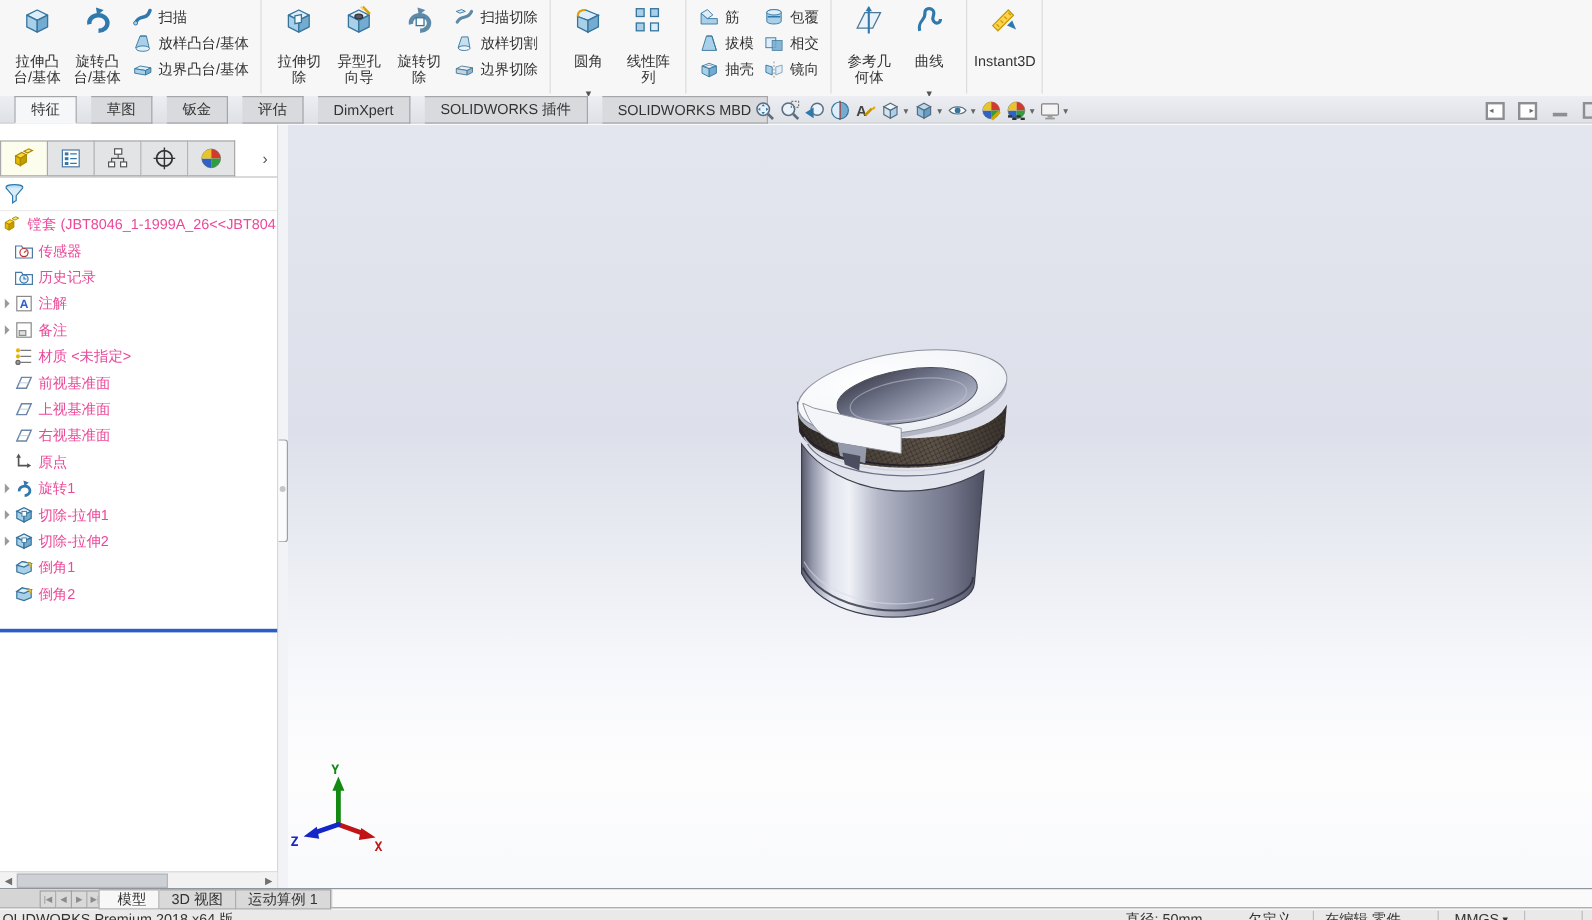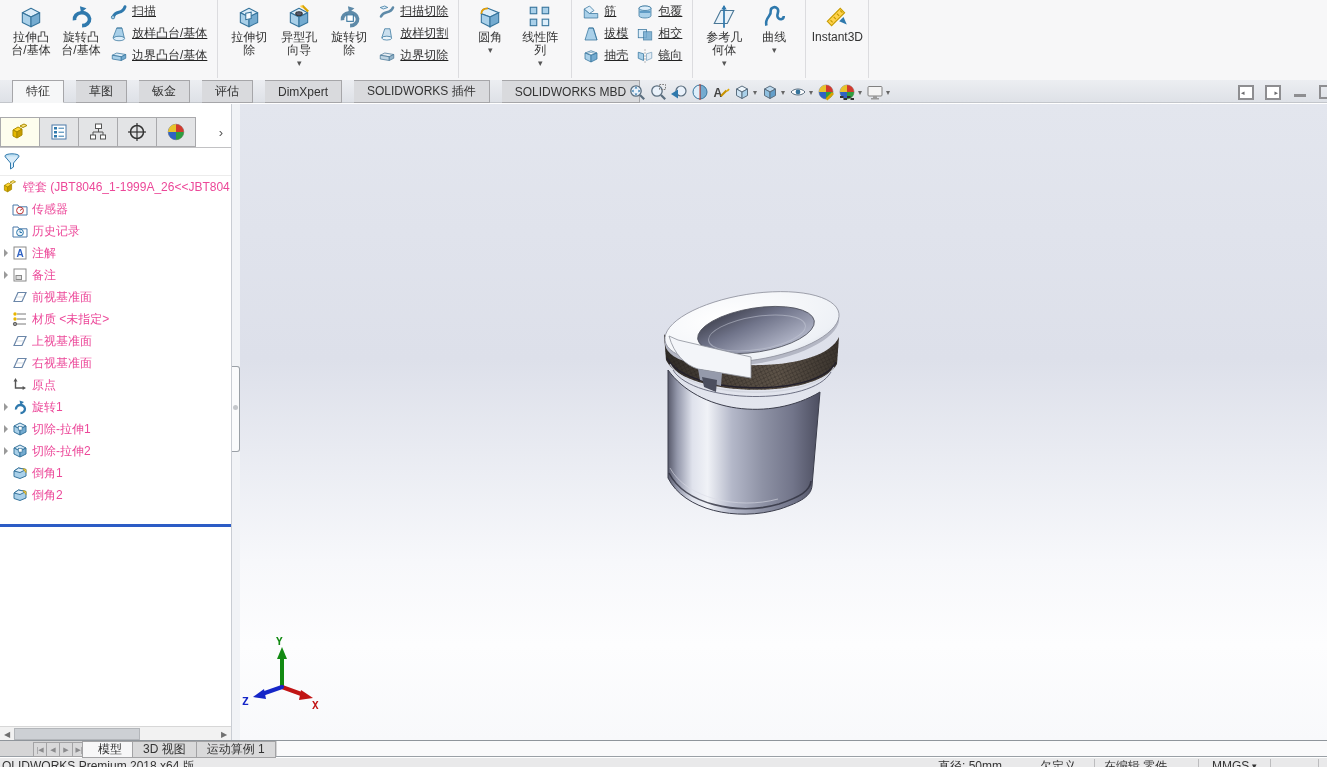--- a/index.html
+++ b/index.html
@@ -3,27 +3,27 @@
 <meta charset="utf-8">
 <style>
   html,body{margin:0;padding:0;}
   body{width:1327px;height:767px;position:relative;overflow:hidden;background:#fff;
        font-family:"Liberation Sans","DejaVu Sans",sans-serif;font-size:12px;color:#222;
        -webkit-font-smoothing:antialiased;}
   svg{display:block}
   
   #ribbon{position:absolute;left:0;top:0;width:1327px;height:80px;background:#f7f7f8;display:flex;align-items:stretch;}
   .rgroup{display:flex;align-items:flex-start;padding:2px 6px 0 6px;border-right:1px solid #dcdcdf;height:76px;}
-  .rbig{display:flex;flex-direction:column;align-items:center;width:50px;padding-top:2px;cursor:default;}
+  .rbig{display:flex;flex-direction:column;align-items:center;width:50px;padding-top:2px;cursor:default;gap:14px;}
   .ricon{width:26px;height:26px;margin-bottom:1px;}
   .ricon svg{width:26px;height:26px;}
   .rlabel{text-align:center;line-height:13px;color:#333;white-space:nowrap;}
   .rarrow{font-size:9px;color:#555;line-height:8px;margin-top:2px;}
   .rstack{display:flex;flex-direction:column;justify-content:flex-start;padding-top:1px;}
-  .rsmall{display:flex;align-items:flex-start;height:22px;padding:0 4px;white-space:nowrap;cursor:default;text-decoration:underline;}
+  .rsmall{display:flex;align-items:center;height:22px;padding:0 4px;white-space:nowrap;cursor:default;}
   .ricon-s{width:18px;height:18px;margin-right:4px;flex:none;}
   .ricon-s svg{width:18px;height:18px;}
   .rslabel{color:#333;}
   
   #tabrow{position:absolute;left:0;top:80px;width:1327px;height:23px;
           background:linear-gradient(#eceef2,#dee1e7);border-bottom:1px solid #c3c6cb;box-sizing:border-box;}
   #ctabs{display:flex;height:100%;}
   .ctab{padding:0 13px;display:flex;align-items:center;border:1px solid #a6a6a9;border-left:none;
         background:#d9dadd;color:#333;cursor:default;box-sizing:border-box;height:23px;margin-left:12px;}
   .ctab:first-child{border-left:1px solid #a6a6a9;}
@@ -640,41 +640,41 @@
             <rect x="2" y="2" width="12" height="12" fill="#fff" stroke="#8a8a8a"></rect>
             <rect x="4" y="8.5" width="5.5" height="4" fill="#e0e0e0" stroke="#8a8a8a"></rect>
           </svg>
         </span>
         <span class="tlabel">备注</span>
       </div>
       <div class="trow">
         <span class="texp"></span>
         <span class="ticon">
           <svg viewBox="0 0 16 16">
-            <path d="M2,12.5 L6,3.5 H14 L10,12.5 Z" fill="none" stroke="#6a86a8" stroke-width="1.2"></path>
-            <path d="M4,8 h8" stroke="#b9c6d6" stroke-width="0.7"></path>
-          </svg>
-        </span>
-        <span class="tlabel">前视基准面</span>
-      </div>
-      <div class="trow">
-        <span class="texp"></span>
-        <span class="ticon">
-          <svg viewBox="0 0 16 16">
             <g stroke="#7a7a7a">
               <line x1="5" y1="3" x2="14" y2="3"></line>
               <line x1="5" y1="8" x2="14" y2="8"></line>
               <line x1="5" y1="13" x2="14" y2="13"></line>
             </g>
             <circle cx="3" cy="3" r="1.7" fill="#e8b500"></circle>
             <circle cx="3" cy="8" r="1.7" fill="#e8b500"></circle>
             <circle cx="3" cy="13" r="1.7" fill="#9a9a9a" stroke="#666"></circle>
           </svg>
         </span>
         <span class="tlabel">材质 &lt;未指定&gt;</span>
+      </div>
+      <div class="trow">
+        <span class="texp"></span>
+        <span class="ticon">
+          <svg viewBox="0 0 16 16">
+            <path d="M2,12.5 L6,3.5 H14 L10,12.5 Z" fill="none" stroke="#6a86a8" stroke-width="1.2"></path>
+            <path d="M4,8 h8" stroke="#b9c6d6" stroke-width="0.7"></path>
+          </svg>
+        </span>
+        <span class="tlabel">前视基准面</span>
       </div>
       <div class="trow">
         <span class="texp"></span>
         <span class="ticon">
           <svg viewBox="0 0 16 16">
             <path d="M2,12.5 L6,3.5 H14 L10,12.5 Z" fill="none" stroke="#6a86a8" stroke-width="1.2"></path>
             <path d="M4,8 h8" stroke="#b9c6d6" stroke-width="0.7"></path>
           </svg>
         </span>
         <span class="tlabel">上视基准面</span>

